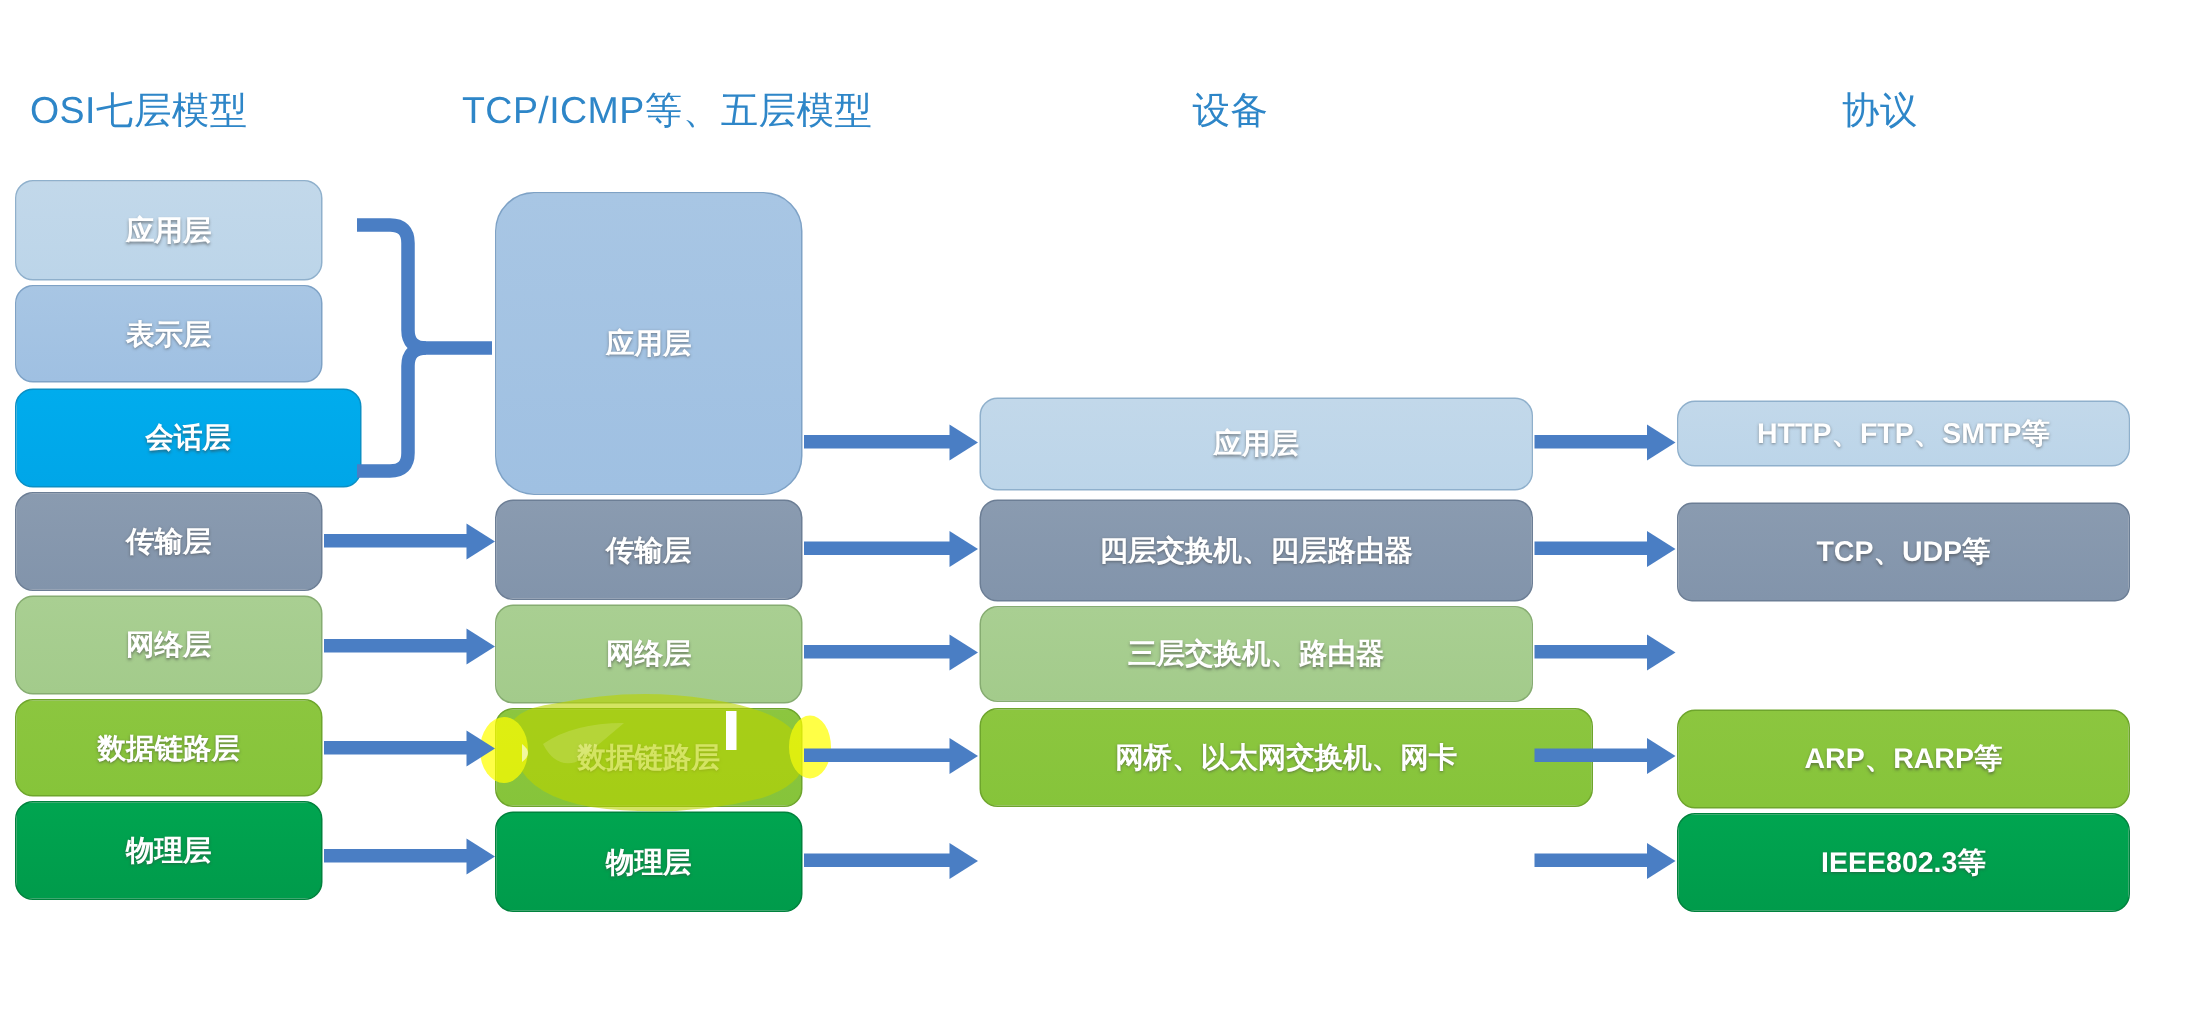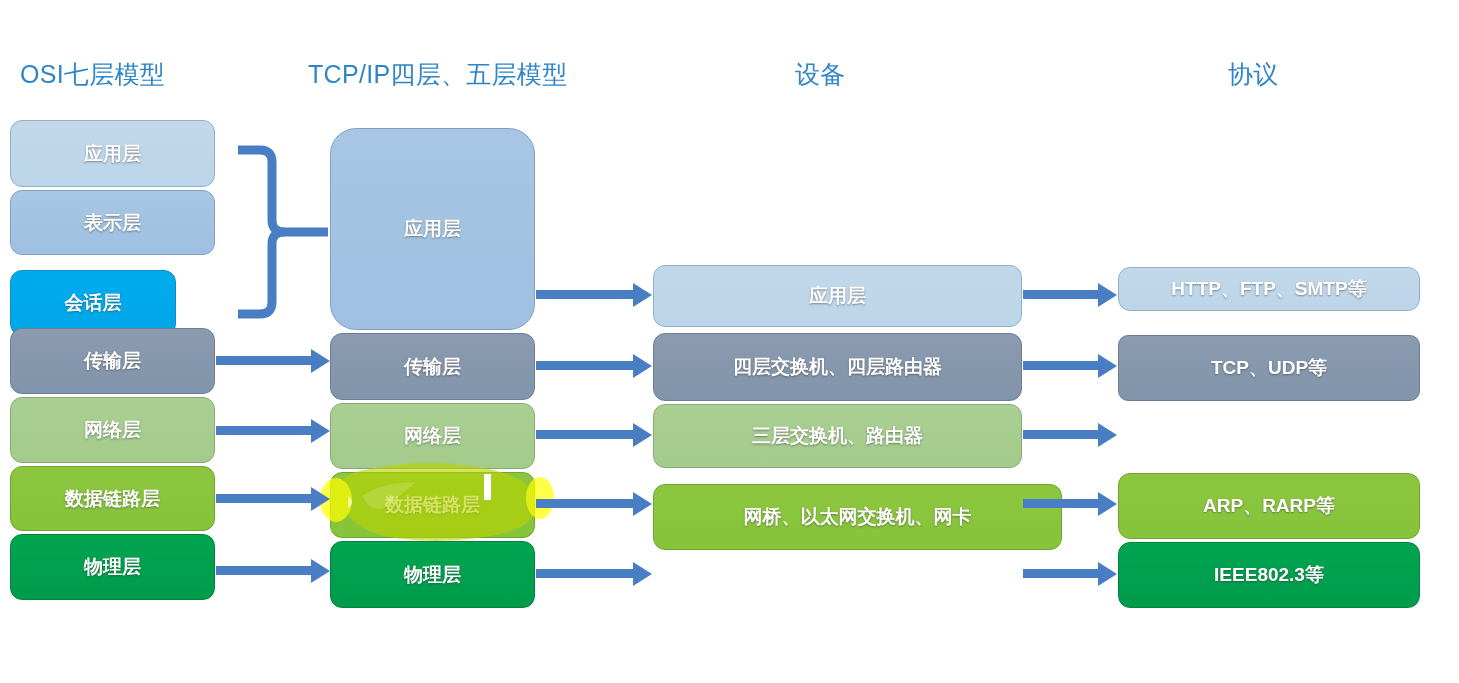--- a/index.html
+++ b/index.html
@@ -88,29 +88,29 @@
     pointer-events: none;
   }
 </style>
 </head>
 <body>
 
 <div id="stage">
 
   <div class="col-header" style="left:20px;  top:62px;">OSI七层模型</div>
 
-  <div class="col-header" style="left:308px; top:62px;">TCP/IP四层、五层模型</div>
+  <div class="col-header" style="left:308px; top:62px;">TCP/ICMP等、五层模型</div>
 
   <div class="col-header" style="left:795px; top:62px;">设备</div>
 
   <div class="col-header" style="left:1228px; top:62px;">协议</div>
 
   <div class="box fill-blue1" style="left:10px; top:120px; width:205px; height:67px;">应用层</div>
   <div class="box fill-blue2" style="left:10px; top:190px; width:205px; height:65px;">表示层</div>
-  <div class="box fill-blue3" style="left:10px; top:270px; width:166px; height:66px;">会话层</div>
+  <div class="box fill-blue3" style="left:10px; top:259px; width:231px; height:66px;">会话层</div>
   <div class="box fill-slate" style="left:10px; top:328px; width:205px; height:66px;">传输层</div>
   <div class="box fill-green1" style="left:10px; top:397px; width:205px; height:66px;">网络层</div>
   <div class="box fill-green2" style="left:10px; top:466px; width:205px; height:65px;">数据链路层</div>
   <div class="box fill-green3" style="left:10px; top:534px; width:205px; height:66px;">物理层</div>
 
   <div class="brace" style="left:232px; top:142px; width:108px; height:180px;">
     <svg width="108" height="180" viewBox="0 0 108 180" xmlns="http://www.w3.org/2000/svg">
       <path d="M6 8 L28 8 Q40 8 40 20 L40 78 Q40 90 52 90 Q40 90 40 102 L40 160 Q40 172 28 172 L6 172" fill="none" stroke="#4a7ec4" stroke-width="9" stroke-linecap="butt" stroke-linejoin="miter"></path>
       <path d="M50 90 L96 90" fill="none" stroke="#4a7ec4" stroke-width="9" stroke-linecap="butt"></path>
     </svg>
@@ -131,21 +131,21 @@
         <path d="M50 44 Q70 30 104 30 Q88 44 72 56 Q58 60 50 44 Z" fill="#cfe04a" opacity="0.7"></path>
       </g>
       <rect x="172" y="22" width="7" height="26" fill="#ffffff"></rect>
       <path d="M36 56 Q44 50 36 44 Z" fill="#ffffff" opacity="0.6"></path>
     </svg>
   </div>
 
   <div class="box fill-blue1" style="left:653px; top:265px; width:369px; height:62px;">应用层</div>
   <div class="box fill-slate" style="left:653px; top:333px; width:369px; height:68px;">四层交换机、四层路由器</div>
   <div class="box fill-green1" style="left:653px; top:404px; width:369px; height:64px;">三层交换机、路由器</div>
-  <div class="box fill-green2" style="left:653px; top:484px; width:409px; height:66px;">网桥、以太网交换机、网卡</div>
+  <div class="box fill-green2" style="left:653px; top:472px; width:409px; height:66px;">网桥、以太网交换机、网卡</div>
 
   <div class="box fill-blue1" style="left:1118px; top:267px; width:302px; height:44px;">HTTP、FTP、SMTP等</div>
   <div class="box fill-slate" style="left:1118px; top:335px; width:302px; height:66px;border-radius:10px;">TCP、UDP等</div>
   <div class="box fill-green2" style="left:1118px; top:473px; width:302px; height:66px;">ARP、RARP等</div>
   <div class="box fill-green3" style="left:1118px; top:542px; width:302px; height:66px;">IEEE802.3等</div>
 
   <div class="arrow" style="left:216px; top:361px; width:116px;">
     <div class="shaft" style="width:96px;"></div>
       <div class="head" style="left:95px;"></div>
   </div>

